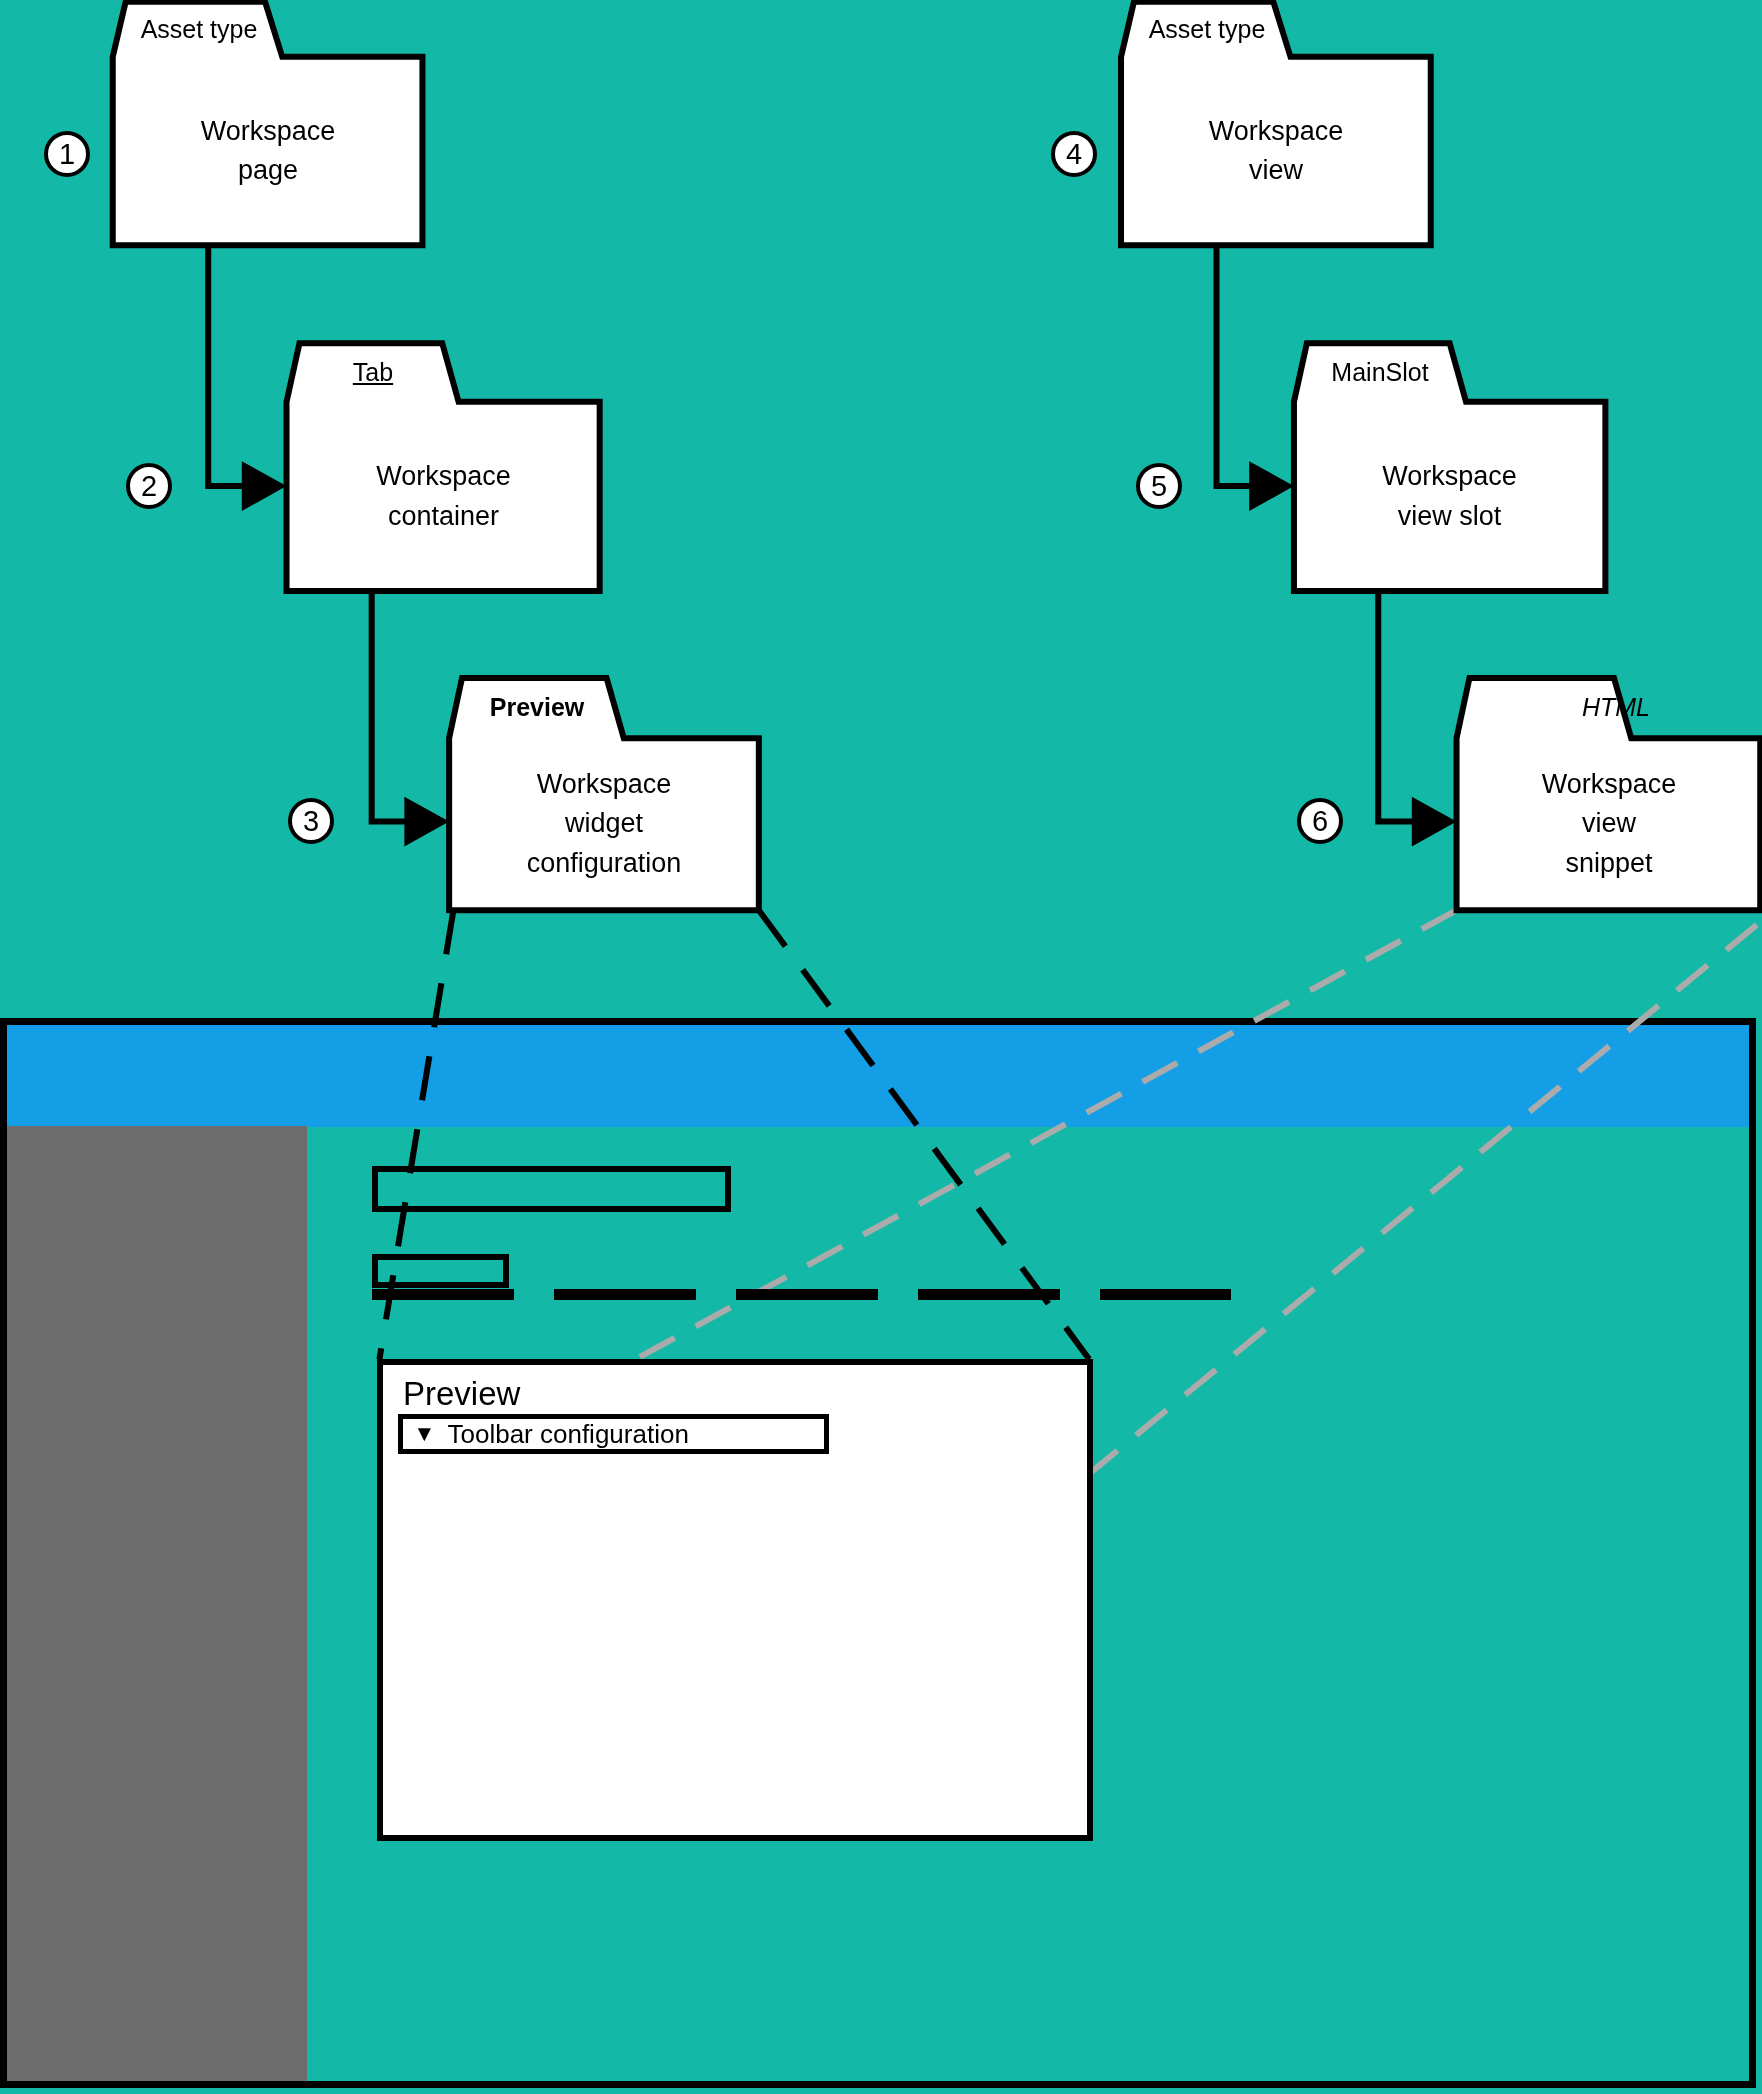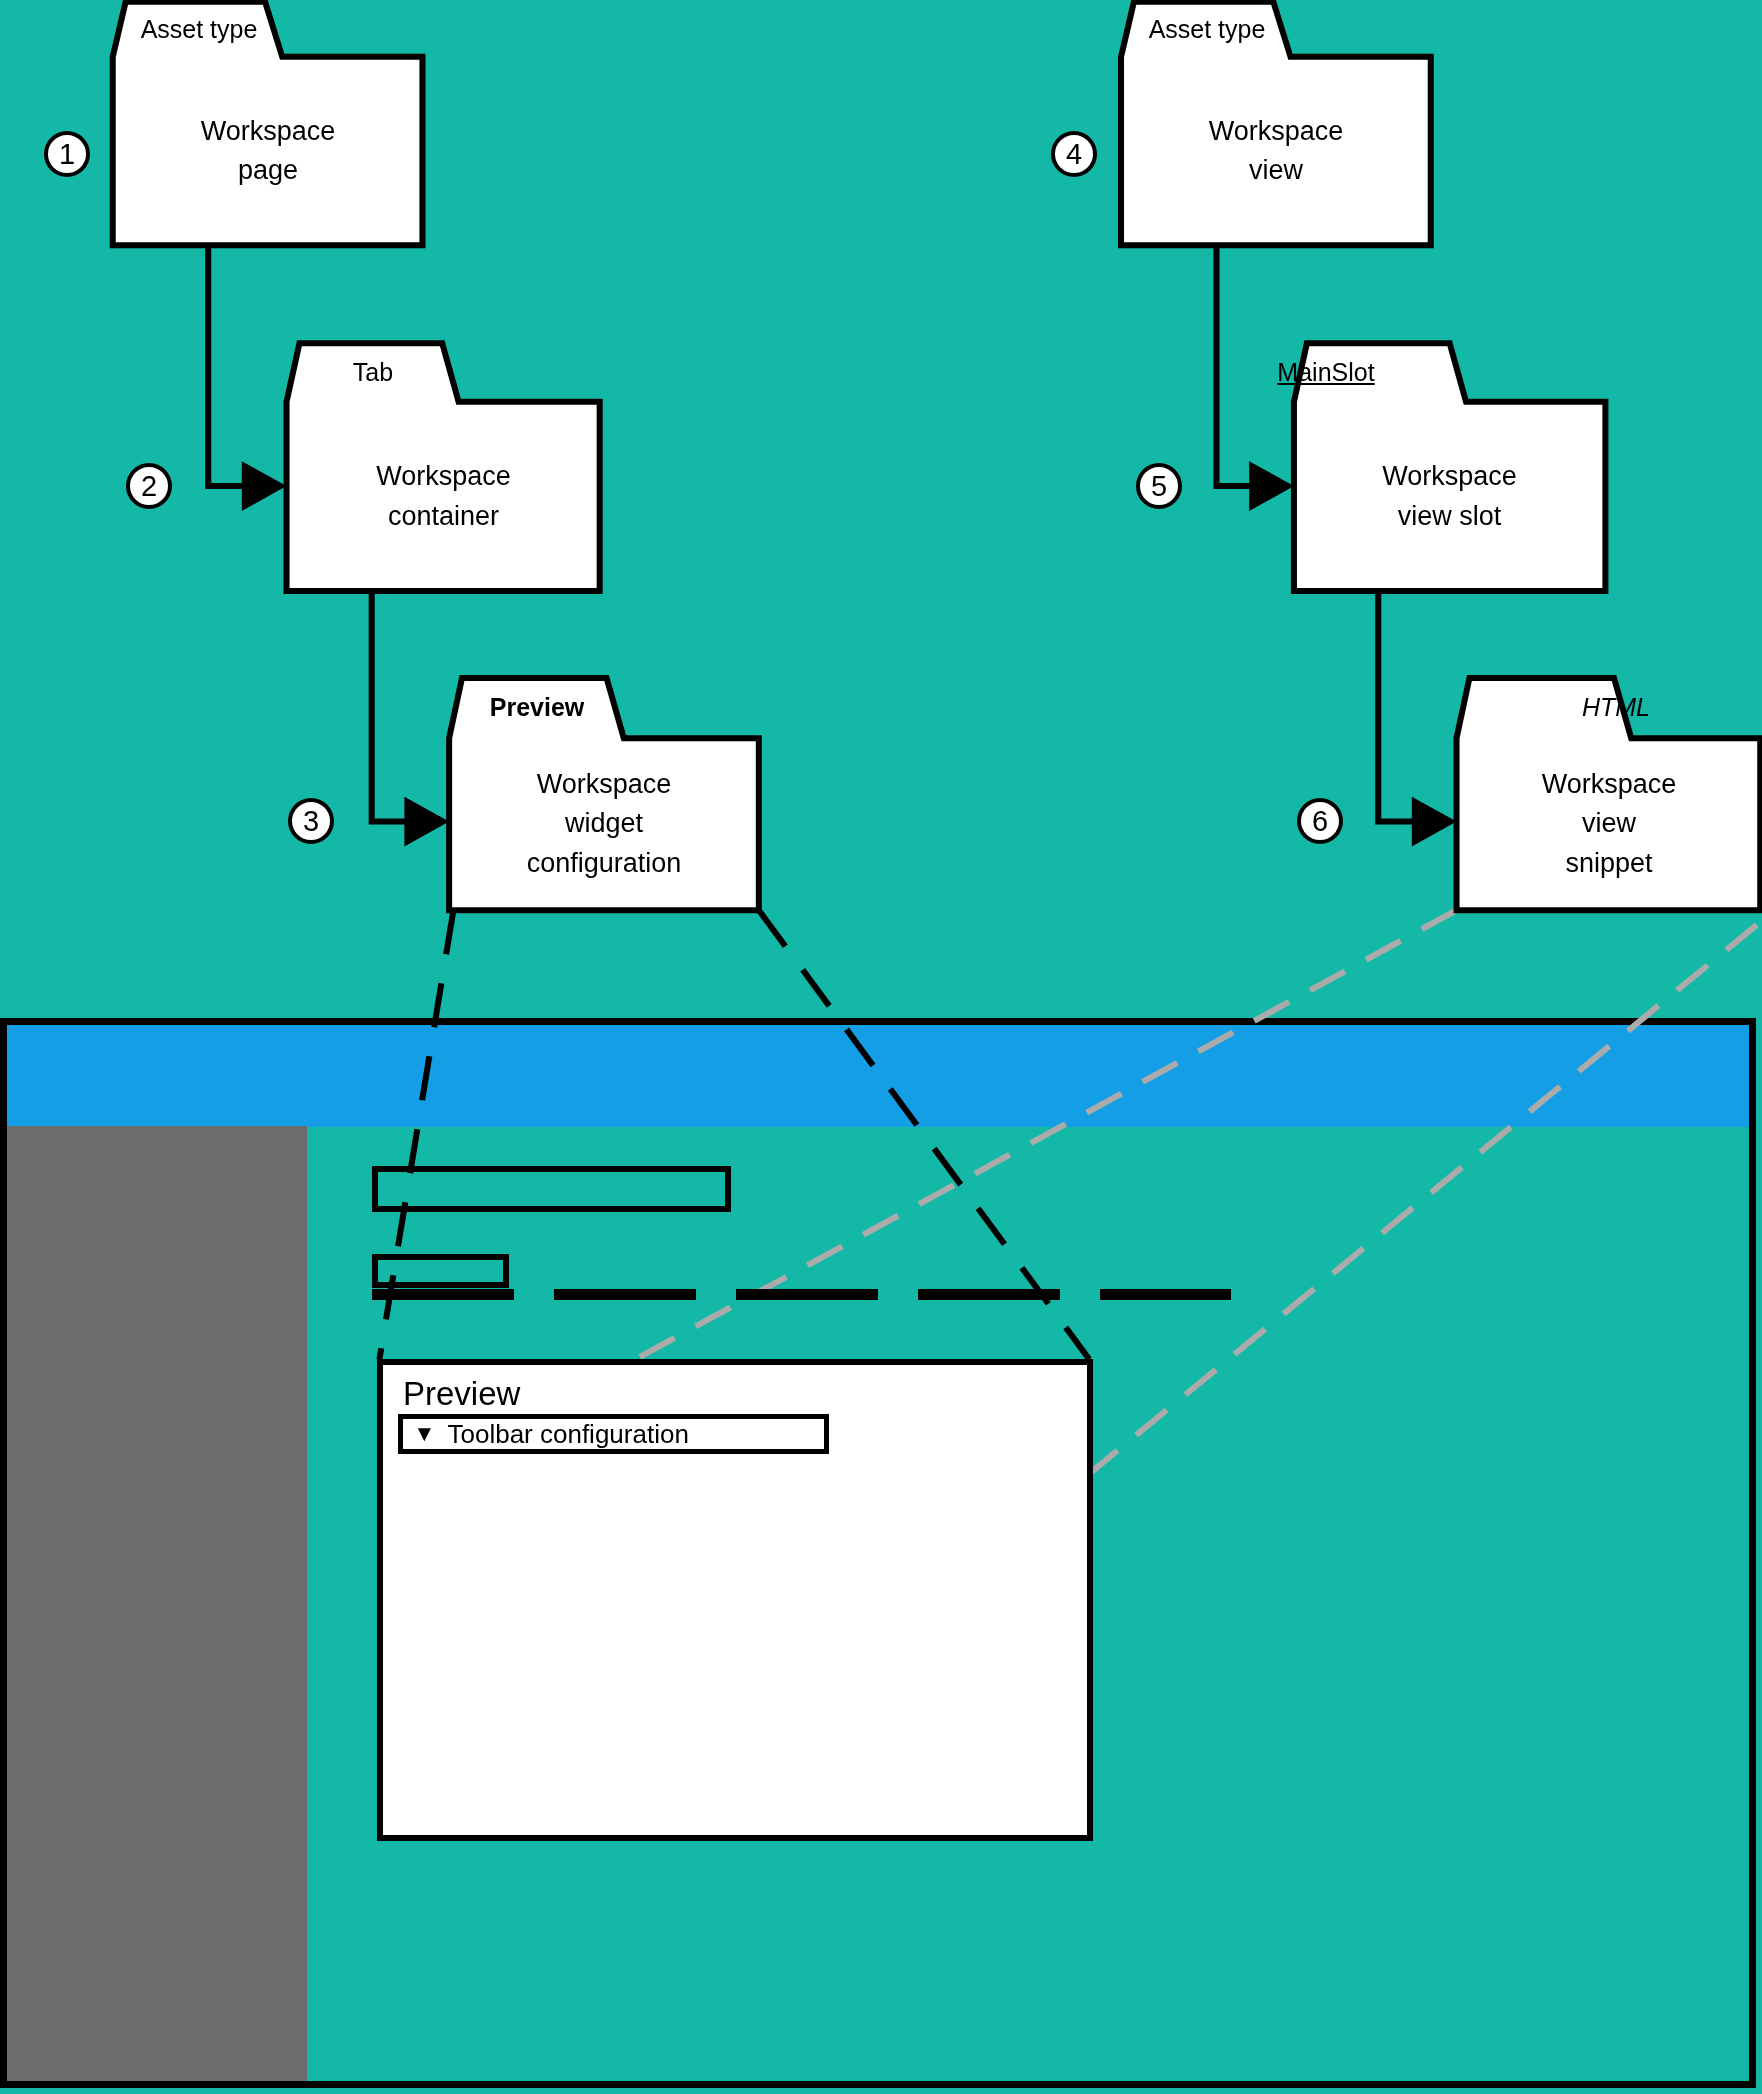--- a/index.html
+++ b/index.html
@@ -79,37 +79,37 @@
     <polygon class="arrowhead" points="1504,565 1452,536 1452,594"></polygon>
     <path class="conn" d="M1602,687 L1602,955 L1647,955"></path>
     <polygon class="arrowhead" points="1693,955 1641,926 1641,984"></polygon>
   </svg>
 
   <div class="abs tab-label" style="left:113px;top:6.9px;width:172px;height:45px;">Asset type</div>
   <div class="abs folder-label" style="left:113px;top:57px;width:310px;height:188px;">Workspace
 page</div>
   <div class="abs num-circle" style="left:44px;top:131px;">1</div>
 
-  <div class="abs tab-label" style="left:287px;top:348px;width:172px;height:48px;">Tab</div>
+  <div class="abs tab-label" style="left:287px;top:348px;width:172px;height:48px;text-decoration:underline;">Tab</div>
   <div class="abs folder-label" style="left:287px;top:402px;width:313px;height:189px;">Workspace
 container</div>
   <div class="abs num-circle" style="left:126px;top:463px;">2</div>
 
   <div class="abs tab-label bold" style="left:449px;top:683px;width:176px;height:48px;">Preview</div>
   <div class="abs folder-label" style="left:449px;top:738px;width:310px;height:172px;">Workspace
 widget
 configuration</div>
   <div class="abs num-circle" style="left:288px;top:798px;">3</div>
 
   <div class="abs tab-label" style="left:1121px;top:6.9px;width:172px;height:45px;">Asset type</div>
   <div class="abs folder-label" style="left:1121px;top:57px;width:310px;height:188px;">Workspace
 view</div>
   <div class="abs num-circle" style="left:1051px;top:131px;">4</div>
 
-  <div class="abs tab-label" style="left:1240px;top:348px;width:172px;height:48px;text-decoration:underline;">MainSlot</div>
+  <div class="abs tab-label" style="left:1294px;top:348px;width:172px;height:48px;">MainSlot</div>
   <div class="abs folder-label" style="left:1294px;top:402px;width:311px;height:189px;">Workspace
 view slot</div>
   <div class="abs num-circle" style="left:1136px;top:463px;">5</div>
 
   <div class="abs tab-label" style="left:1528px;top:683px;width:176px;height:48px;font-style:italic;">HTML</div>
   <div class="abs folder-label" style="left:1457px;top:738px;width:304px;height:172px;">Workspace
 view
 snippet</div>
   <div class="abs num-circle" style="left:1297px;top:798px;">6</div>
 

